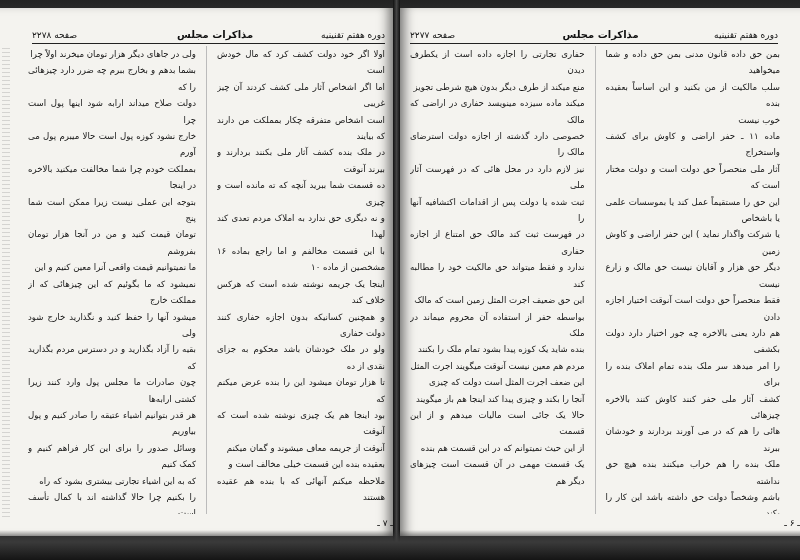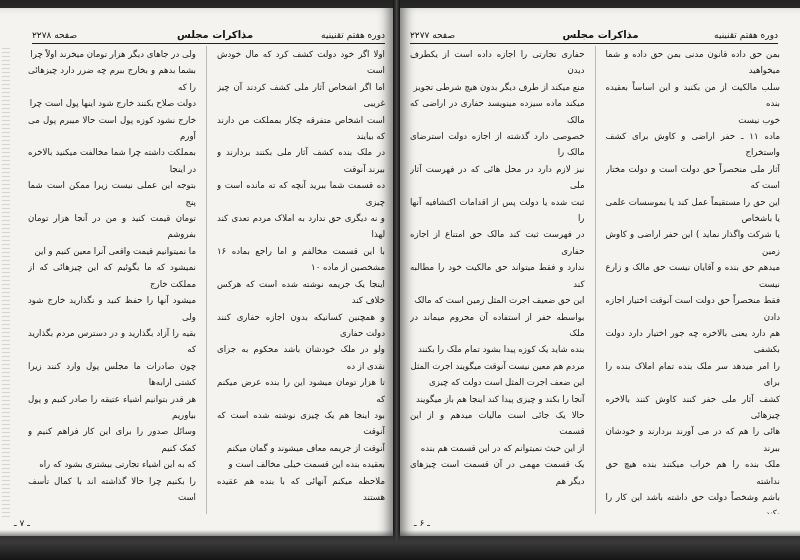--- a/index.html
+++ b/index.html
@@ -54,22 +54,22 @@
     flex: 1; direction: rtl; text-align: justify;
     font-family: "DejaVu Sans", sans-serif;
     font-size: 8.6px; line-height: 16.4px; color: #151515;
     overflow: hidden;
   }
   .col p { margin: 0; }
   .col-rule {
     width: 0; border-left: 0.8px solid #bbb;
   }
   .footer {
-    position: absolute; bottom: 8px; left: 14px; right: 0;
-    text-align: left; font-size: 9px; color: #111; direction: rtl;
+    position: absolute; bottom: 8px; left: 4px; right: 0;
+    text-align: right; font-size: 9px; color: #111; direction: rtl;
   }
   .left-edge-dots {
     position: absolute; left: 2px; top: 40px; width: 8px; height: 470px;
     background: repeating-linear-gradient(to bottom, #999 0 1px, transparent 1px 4px);
     opacity: 0.35;
   }
 </style>
 </head>
 <body>
 
@@ -98,23 +98,23 @@
           <p>تا هزار تومان میشود این را بنده عرض میکنم که</p>
           <p>بود اینجا هم یک چیزی نوشته شده است که آنوقت</p>
           <p>آنوقت از جریمه معاف میشوند و گمان میکنم</p>
           <p>بعقیده بنده این قسمت خیلی مخالف است و</p>
           <p>ملاحظه میکنم آنهائی که با بنده هم عقیده هستند</p>
         </div>
       <div class="col-rule"></div>
       <div class="col" id="lp-cl">
           <p>ولی در جاهای دیگر هزار تومان میخرند اولاً چرا</p>
           <p>بشما بدهم و بخارج ببرم چه ضرر دارد چیزهائی را که</p>
-          <p>دولت صلاح بکنند خارج شود اینها پول است چرا</p>
+          <p>دولت صلاح میداند ارابه شود اینها پول است چرا</p>
           <p>خارج نشود کوزه پول است حالا میبرم پول می آورم</p>
-          <p>بمملکت داشته چرا شما مخالفت میکنید بالاخره در اینجا</p>
+          <p>بمملکت خودم چرا شما مخالفت میکنید بالاخره در اینجا</p>
           <p>بتوجه این عملی نیست زیرا ممکن است شما پنج</p>
           <p>تومان قیمت کنید و من در آنجا هزار تومان بفروشم</p>
           <p>ما نمیتوانیم قیمت واقعی آنرا معین کنیم و این</p>
           <p>نمیشود که ما بگوئیم که این چیزهائی که از مملکت خارج</p>
           <p>میشود آنها را حفظ کنید و نگذارید خارج شود ولی</p>
           <p>بقیه را آزاد بگذارید و در دسترس مردم بگذارید که</p>
           <p>چون صادرات ما مجلس پول وارد کنند زیرا کشتی ارابه‌ها</p>
           <p>هر قدر بتوانیم اشیاء عتیقه را صادر کنیم و پول بیاوریم</p>
           <p>وسائل صدور را برای این کار فراهم کنیم و کمک کنیم</p>
           <p>که به این اشیاء تجارتی بیشتری بشود که راه</p>
@@ -134,21 +134,21 @@
     </div>
     <div class="columns">
       <div class="col" id="rp-cr">
           <p>بمن حق داده قانون مدنی بمن حق داده و شما میخواهید</p>
           <p>سلب مالکیت از من بکنید و این اساساً بعقیده بنده</p>
           <p>خوب نیست</p>
           <p>ماده ۱۱ ـ حفر اراضی و کاوش برای کشف واستخراج</p>
           <p>آثار ملی منحصراً حق دولت است و دولت مختار است که</p>
           <p>این حق را مستقیماً عمل کند یا بموسسات علمی یا باشخاص</p>
           <p>یا شرکت واگذار نماید ) این حفر اراضی و کاوش زمین</p>
-          <p>میدهم حق بنده و آقایان نیست حق مالک و زارع نیست</p>
+          <p>دیگر حق هزار و آقایان نیست حق مالک و زارع نیست</p>
           <p>فقط منحصراً حق دولت است آنوقت اختیار اجازه دادن</p>
           <p>هم دارد یعنی بالاخره چه جور اختیار دارد دولت بکشفی</p>
           <p>را امر میدهد سر ملک بنده تمام املاک بنده را برای</p>
           <p>کشف آثار ملی حفر کنند کاوش کنند بالاخره چیزهائی</p>
           <p>هائی را هم که در می آورند بردارند و خودشان ببرند</p>
           <p>ملک بنده را هم خراب میکنند بنده هیچ حق نداشته</p>
           <p>باشم وشخصاً دولت حق داشته باشد این کار را بکند</p>
         </div>
       <div class="col-rule"></div>
       <div class="col" id="rp-cl">

